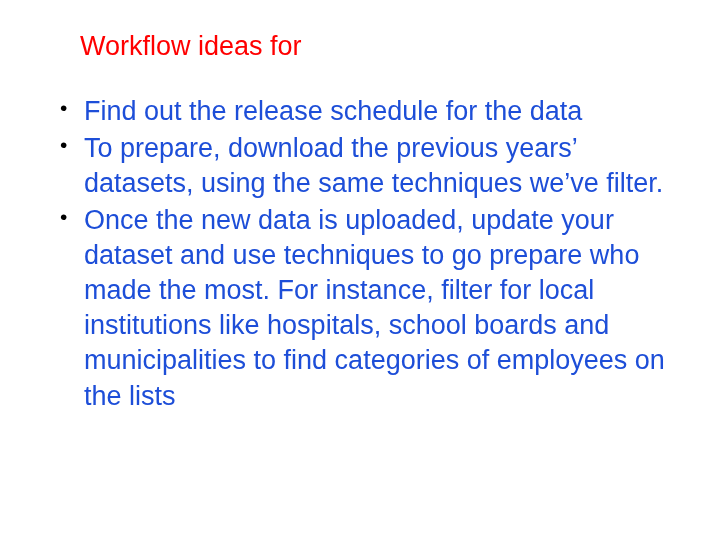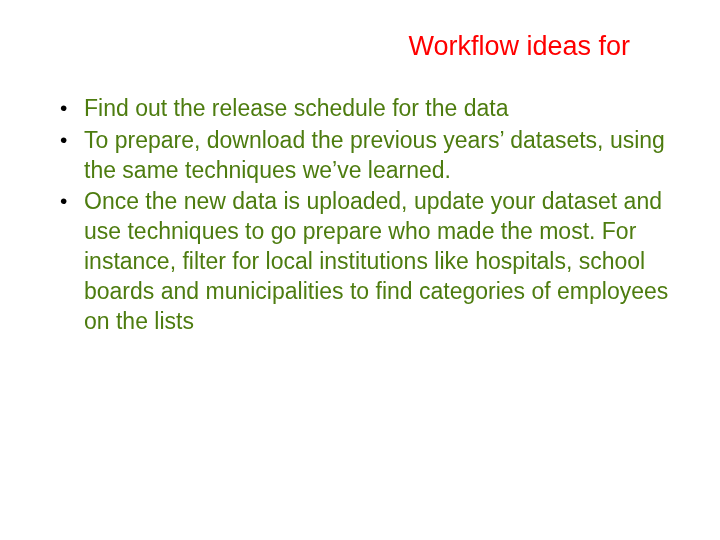--- a/index.html
+++ b/index.html
@@ -8,35 +8,35 @@
       box-sizing: border-box;
     }
     body {
       width: 720px;
       height: 540px;
       background: #ffffff;
       font-family: Arial, Helvetica, sans-serif;
       padding: 30px 50px 30px 40px;
     }
     .title {
-      text-align: right;
+      text-align: left;
       font-size: 27px;
       color: #ff0000;
       line-height: 1.25;
       margin-bottom: 30px;
       padding: 0 40px;
     }
     .bullet-list {
       list-style: none;
       padding-left: 20px;
     }
     .bullet-list li {
       position: relative;
-      font-size: 23px;
-      color: #4d7c0f;
+      font-size: 27px;
+      color: #1d4ed8;
       line-height: 1.3;
       margin-bottom: 2px;
       padding-left: 24px;
     }
     .bullet-list li::before {
       content: "•";
       position: absolute;
       left: 0;
       top: 0;
       font-size: 21px;
@@ -48,18 +48,18 @@
 
 <div class="title">
   <span>Workflow ideas for</span><br>
 </div>
 
 <ul class="bullet-list">
   <li>
     <span>Find out the release schedule for the data</span>
   </li>
   <li>
-    <span>To prepare, download the previous years’ datasets, using the same techniques we’ve learned.</span>
+    <span>To prepare, download the previous years’ datasets, using the same techniques we’ve filter.</span>
   </li>
   <li>
     <span>Once the new data is uploaded, update your dataset and use techniques to go prepare who made the most. For instance, filter for local institutions like hospitals, school boards and municipalities to find categories of employees on the lists</span>
   </li>
 </ul>
 
 </body></html>

